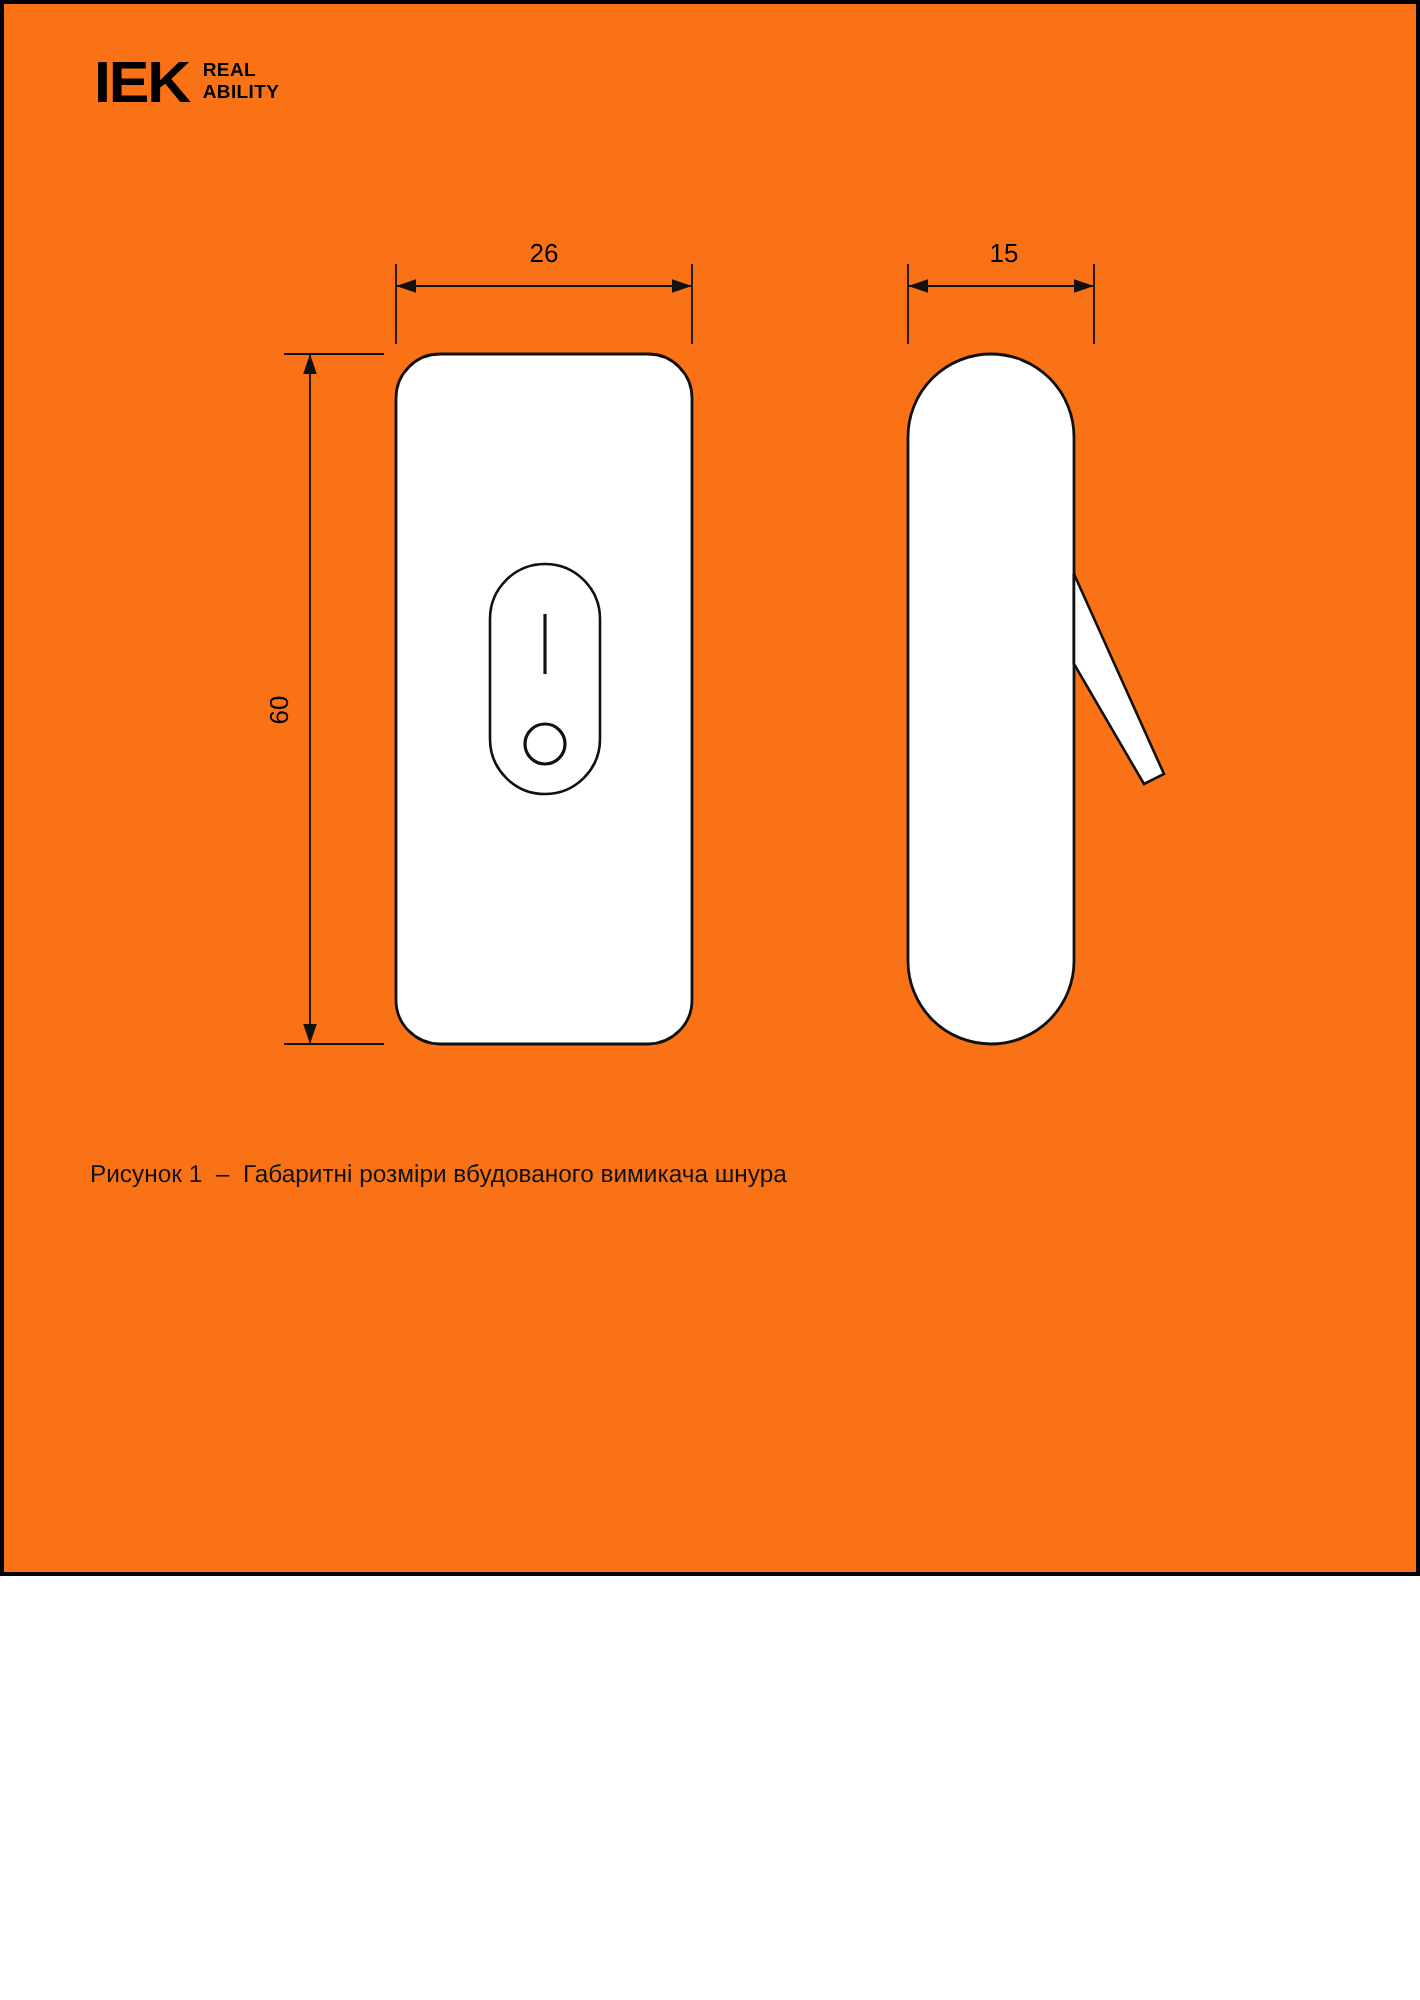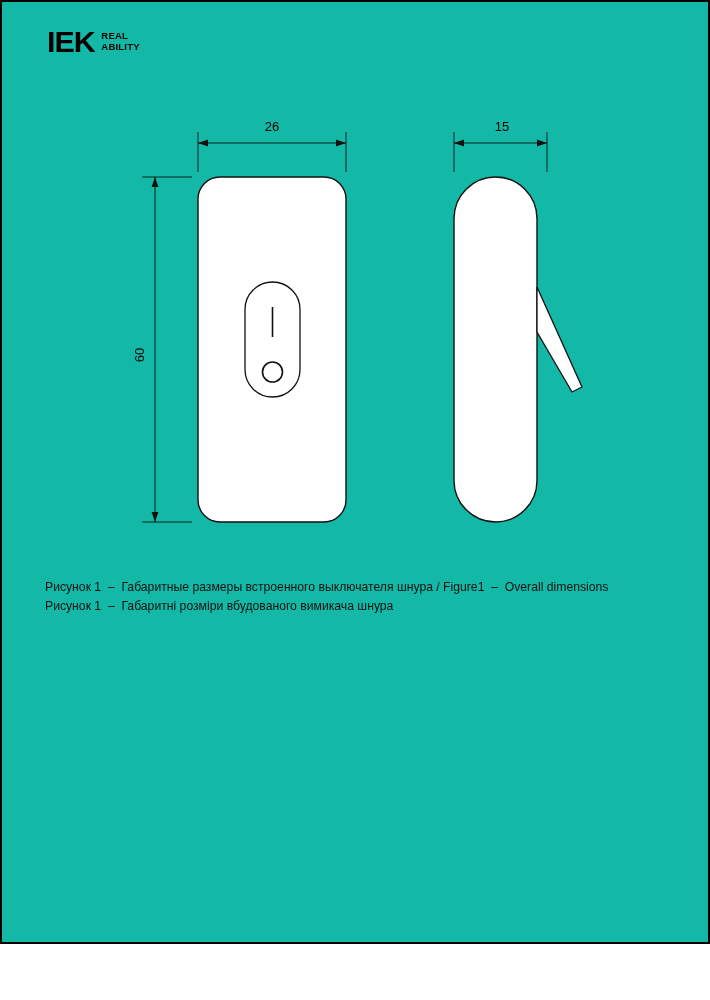--- a/index.html
+++ b/index.html
@@ -13,24 +13,24 @@
     font-family: "Liberation Sans", sans-serif;
     color: #1a1a1a;
     position: relative;
     overflow: hidden;
   }
 
   .page {
     position: absolute;
     left: 0; top: 0;
     width: 710px;
-    height: 944px;
+    height: 788px;
     box-sizing: border-box;
     border: 2px solid #000000;
-    background: #14b8a6;
+    background: #f97316;
   }
 
   
   .logo-block {
     position: absolute;
     left: 45px;
     top: 26px;
     display: flex;
     align-items: flex-start;
   }
@@ -145,17 +145,16 @@
         <line x1="452" y1="46" x2="545" y2="46" stroke="#111111" stroke-width="0.9"></line>
         <polygon points="452,46 462,42.6 462,49.4" fill="#111111"></polygon>
         <polygon points="545,46 535,42.6 535,49.4" fill="#111111"></polygon>
         <text class="dim-label" x="500" y="34" text-anchor="middle">15</text>
       </g>
 
     </svg>
   </div>
 
   <div class="caption">
-    <div>Рисунок 1  –  Габаритные размеры встроенного выключателя шнура / Figure1  –  Overall dimensions</div>
     <div>Рисунок 1  –  Габаритні розміри вбудованого вимикача шнура</div>
   </div>
 
 </div>
 
 </body></html>

